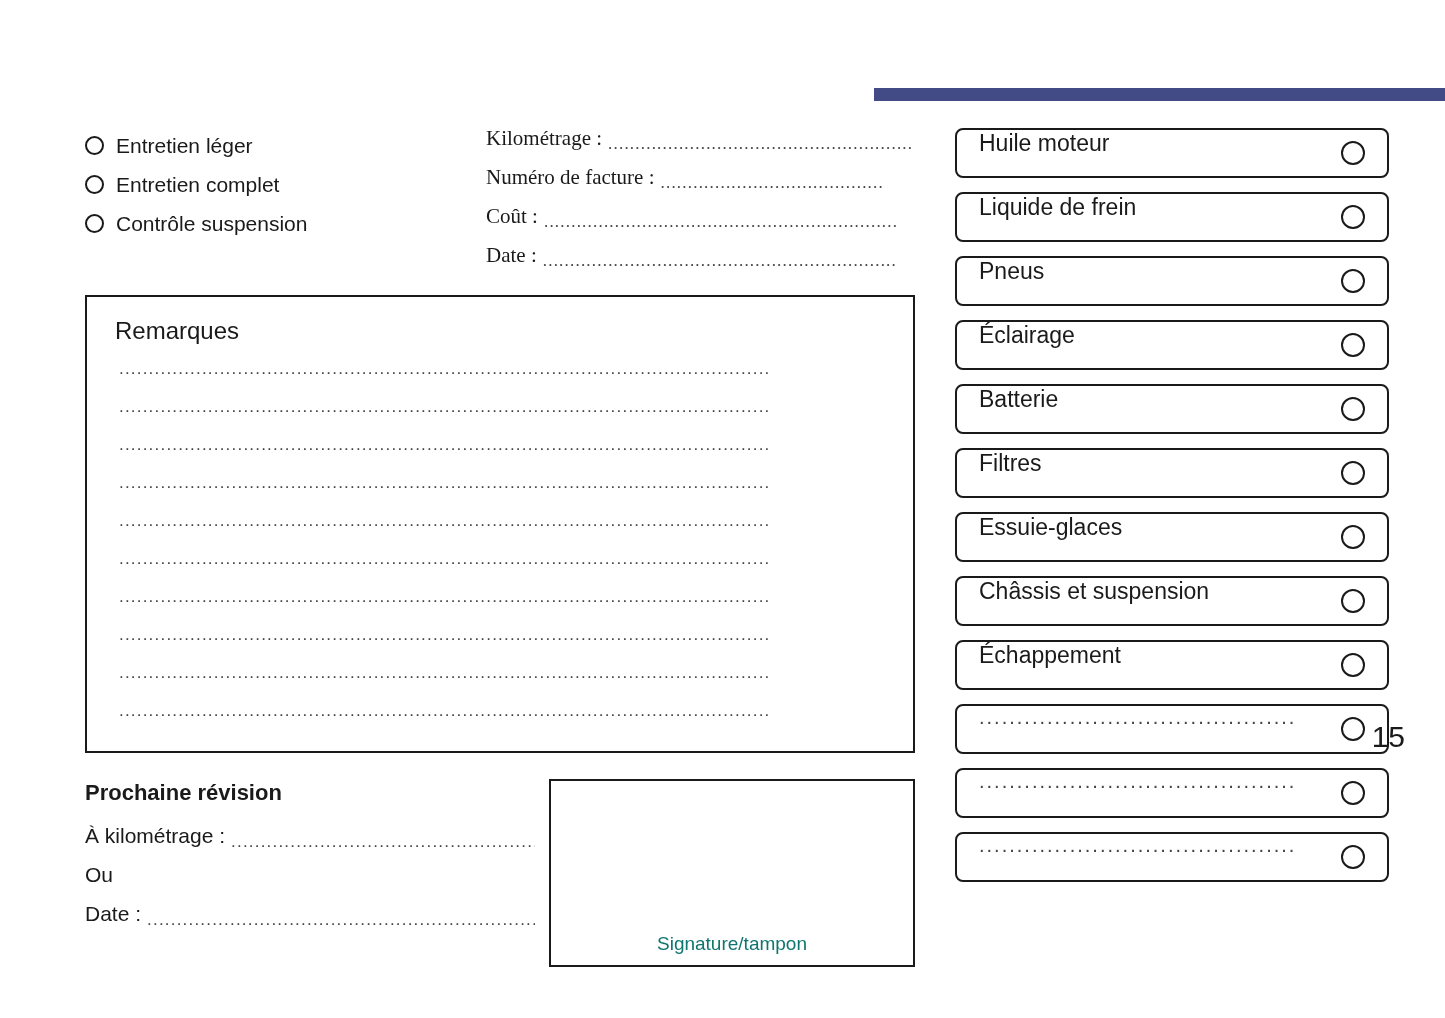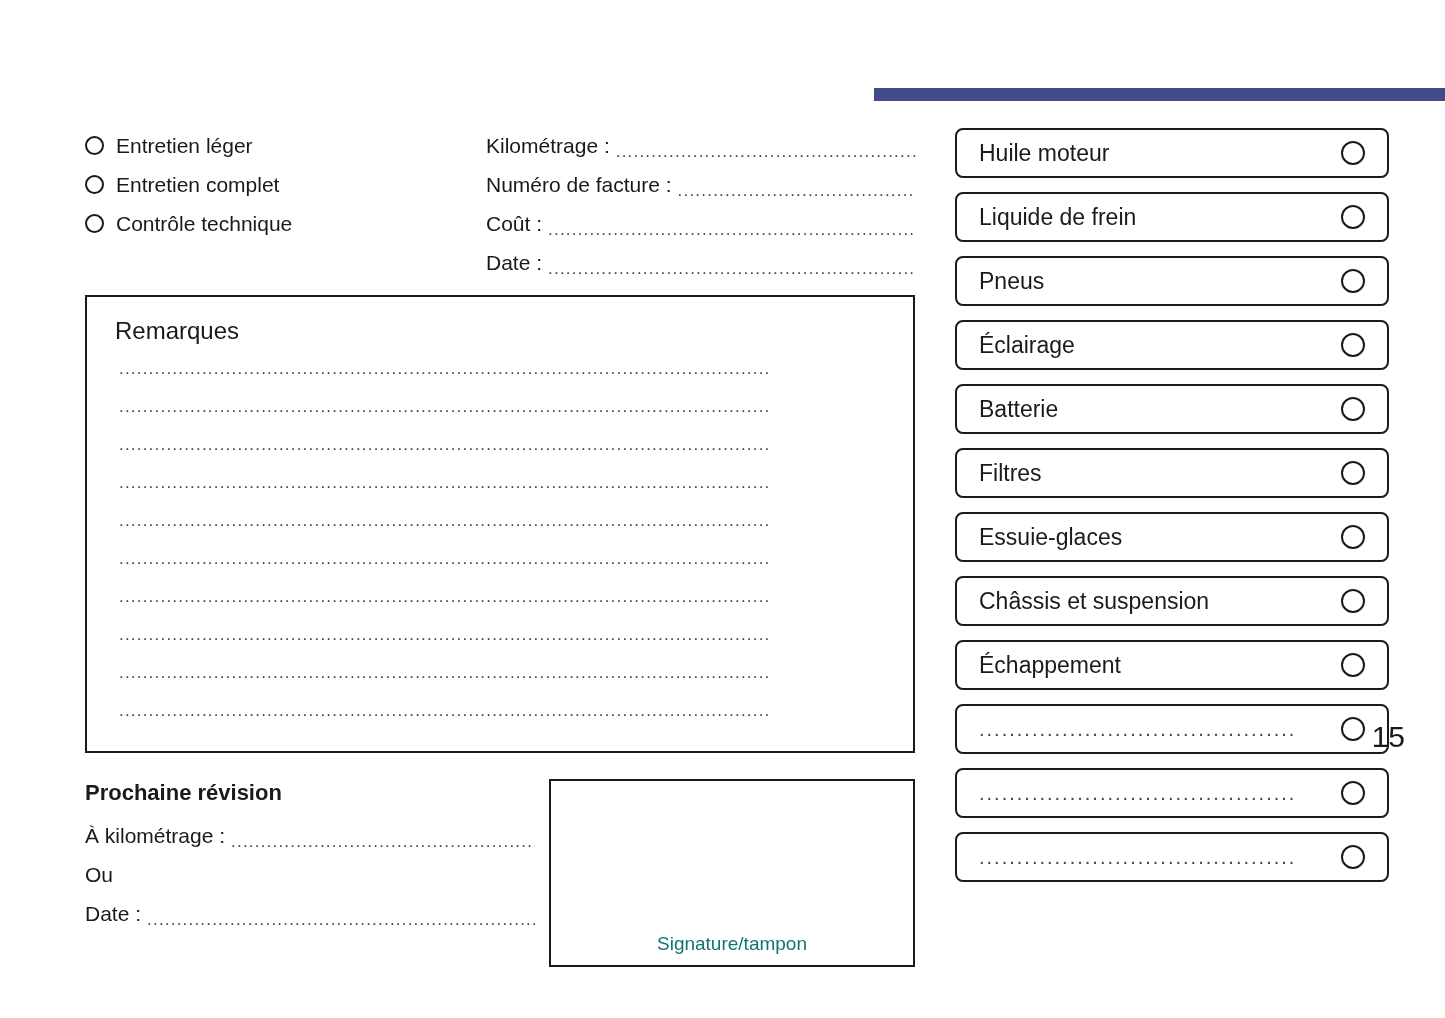--- a/index.html
+++ b/index.html
@@ -65,22 +65,23 @@
     letter-spacing: 1.2px;
     margin-left: 6px;
     position: relative;
     top: 4px;
   }
 
   
   .info-fields {
     position: absolute;
     left: 486px;
-    top: 134px;
+    top: 126px;
     width: 430px;
+    font-family: Liberation Serif, serif;
   }
   .info-row {
     display: flex;
     align-items: baseline;
     height: 39px;
     font-size: 21px;
   }
   .info-label { white-space: nowrap; }
 
   
@@ -161,21 +162,21 @@
     width: 434px;
   }
   .cr-item {
     position: relative;
     height: 50px;
     border: 2px solid #1a1a1a;
     border-radius: 8px;
     box-sizing: border-box;
     margin-bottom: 14px;
     display: flex;
-    align-items: center;
+    align-items: flex-start;
   }
   .cr-label {
     margin-left: 22px;
     font-size: 23px;
     white-space: nowrap;
   }
   .cr-label.dotted {
     font-size: 20px;
     color: #444;
     letter-spacing: 2px;
@@ -211,21 +212,21 @@
     <div class="check-row">
       <span class="radio"></span>
       <span class="check-label">Entretien léger</span>
     </div>
     <div class="check-row">
       <span class="radio"></span>
       <span class="check-label">Entretien complet</span>
     </div>
     <div class="check-row">
       <span class="radio"></span>
-      <span class="check-label">Contrôle technique</span>
+      <span class="check-label">Contrôle suspension</span>
     </div>
   </div>
 
   <div class="info-fields">
     <div class="info-row">
       <span class="info-label">Kilométrage :</span>
       <span class="dots">........................................................</span>
     </div>
     <div class="info-row">
       <span class="info-label">Numéro de facture :</span>

